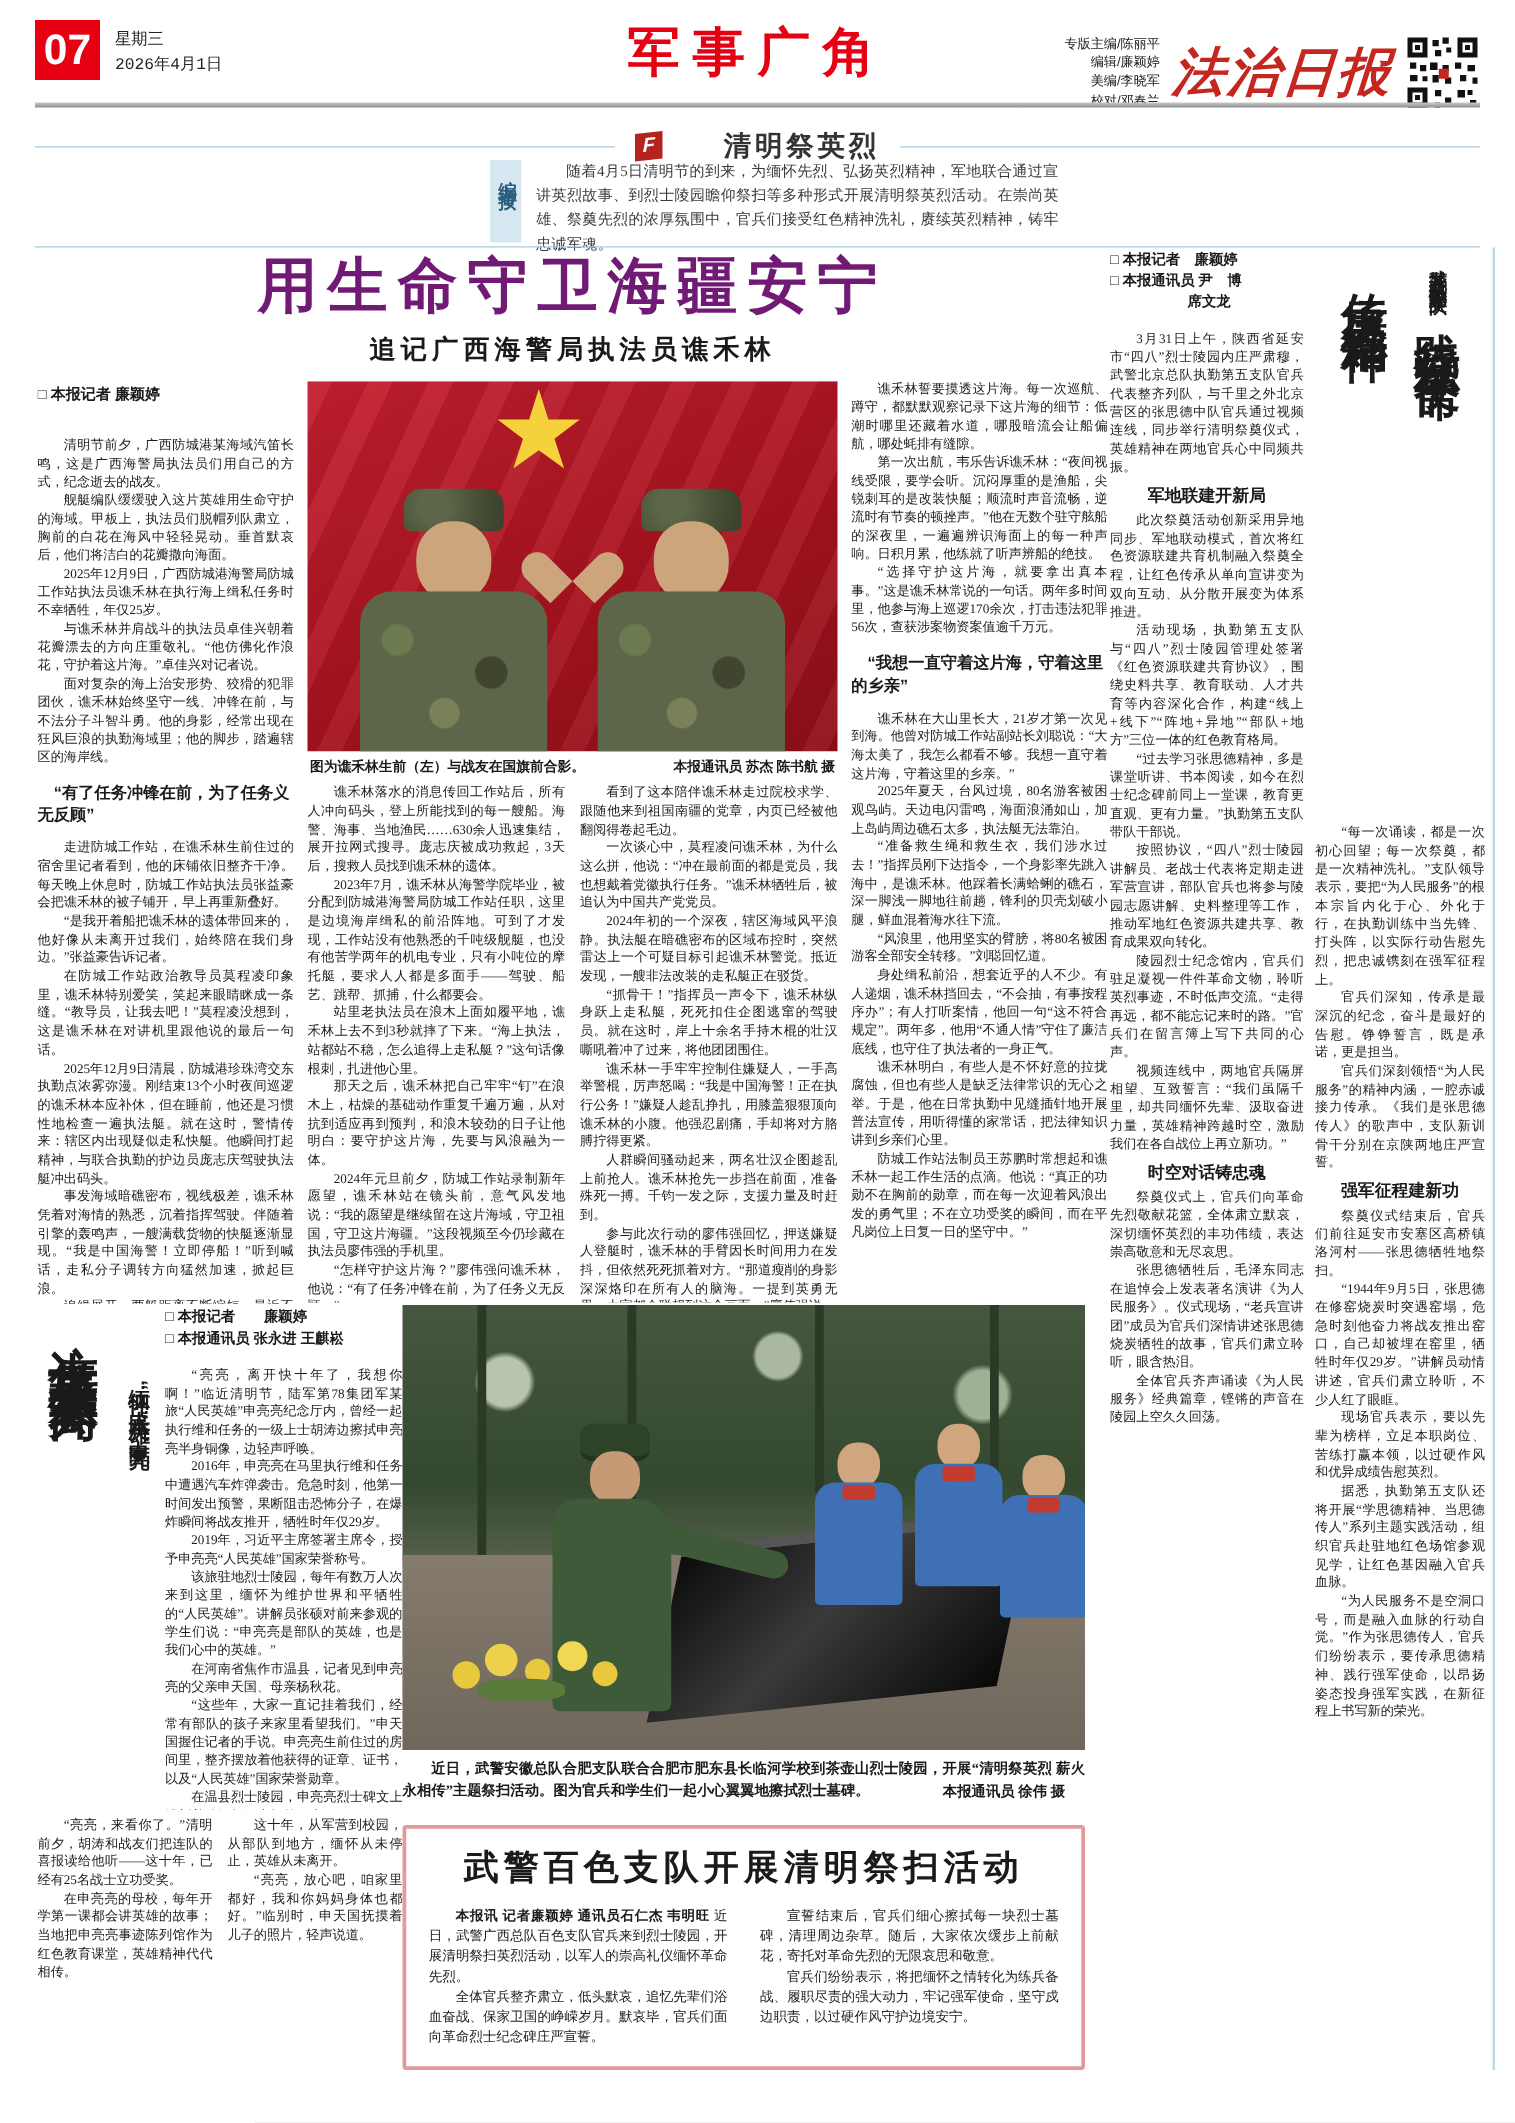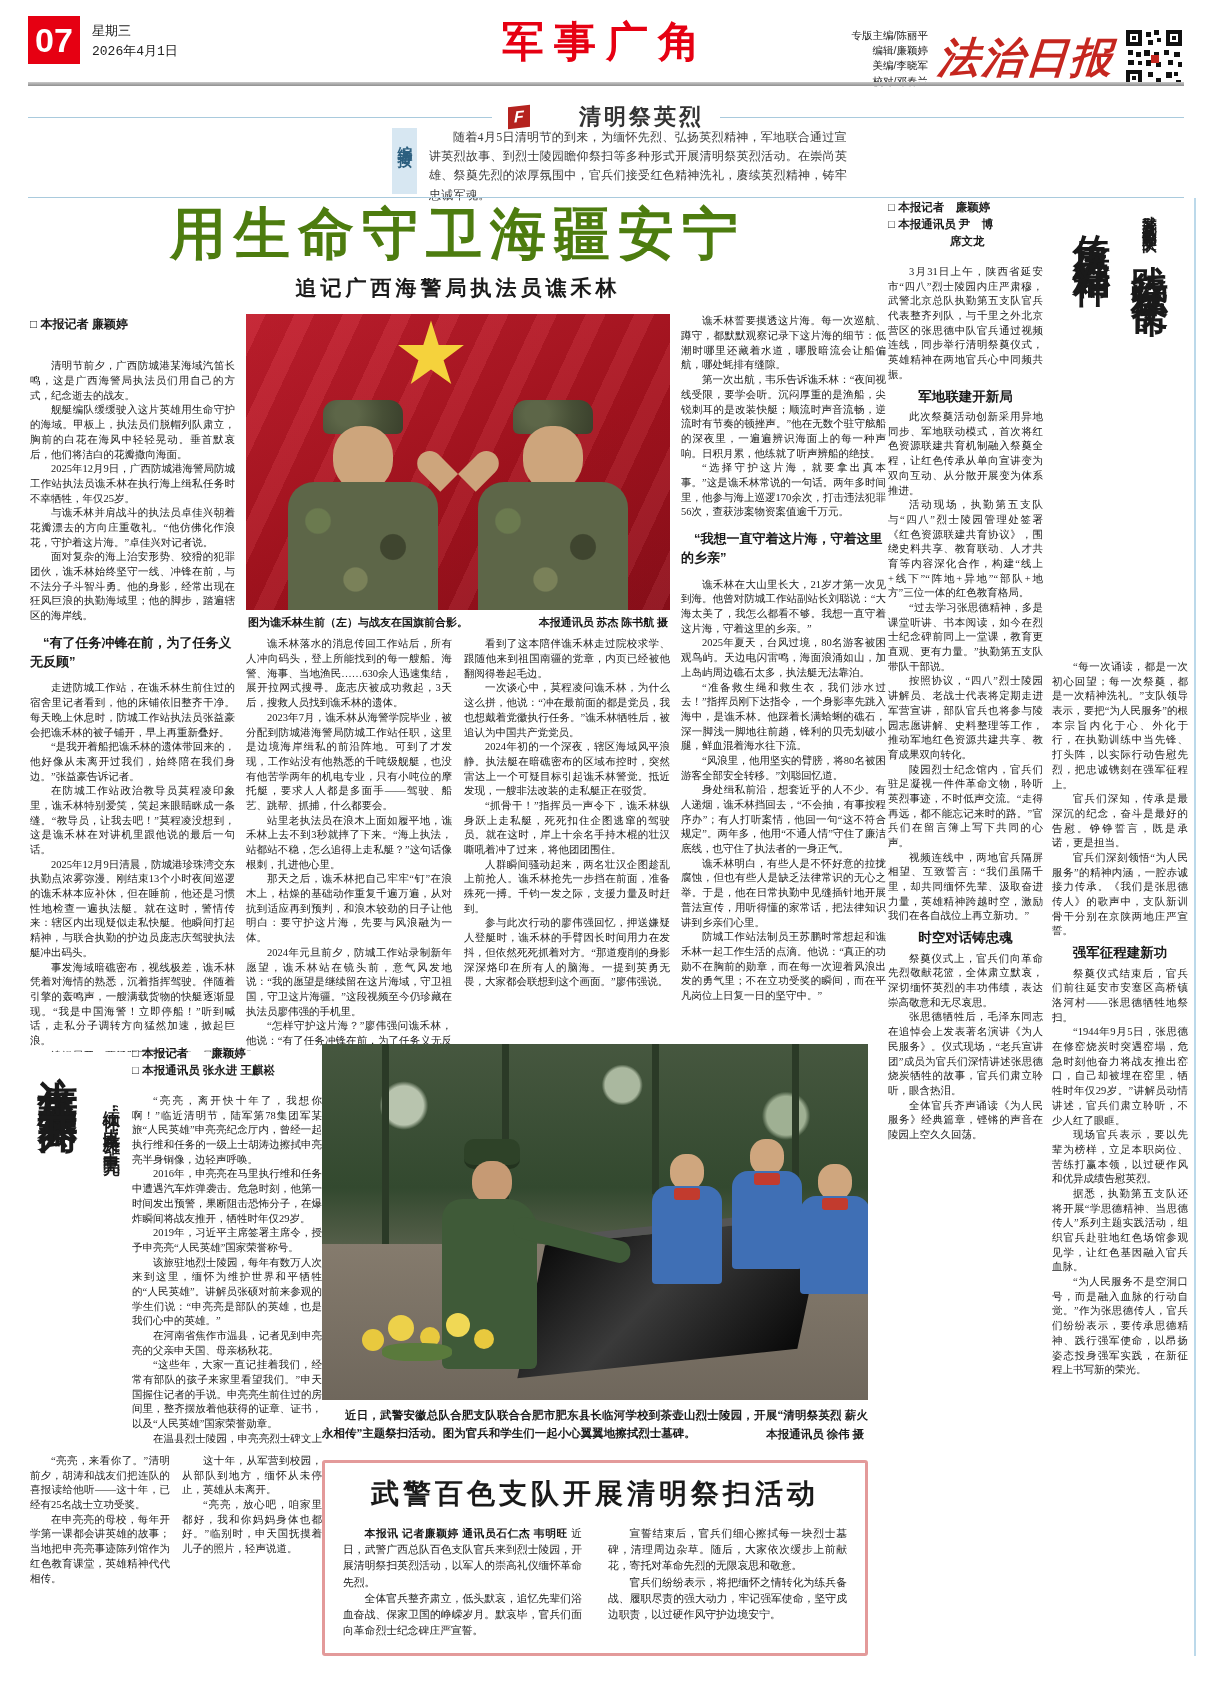--- a/index.html
+++ b/index.html
@@ -30,22 +30,22 @@
         background:#d7e7f2;padding:5px 3px;height:56px;align-self:flex-start;}
   .ednote-text{flex:1;font-size:12px;line-height:1.6;color:#3a3a3a;text-indent:2em;letter-spacing:0.3px;}
   .ednote-rule{position:absolute;left:28px;top:197px;width:1156px;height:1px;background:#a9cadd;}
   .edge-line{position:absolute;left:1194px;top:198px;width:2px;height:1458px;background:#bcd9ea;}
   
   .para{font-size:10.5px;line-height:1.4;text-indent:2em;text-align:justify;margin:0;}
   .colhead{font-size:13px;font-weight:bold;line-height:1.45;margin:10px 0;text-indent:1em;font-family:"Liberation Sans",sans-serif;}
   .byline{font-size:12px;font-weight:bold;font-family:"Liberation Sans",sans-serif;margin:2px 0;}
   
   .main-art{position:absolute;left:30px;top:202px;width:856px;}
-  .ma-headline{font-family:"Liberation Sans",sans-serif;font-weight:900;font-size:56px;letter-spacing:8px;
-        text-align:center;color:#4d7c0f;line-height:1.15;}
+  .ma-headline{font-family:"Liberation Sans",sans-serif;font-weight:900;font-size:48px;letter-spacing:8px;
+        text-align:center;color:#701a75;line-height:1.15;}
   .ma-sub{font-family:"Liberation Sans",sans-serif;font-weight:bold;font-size:21px;letter-spacing:4px;text-align:center;margin-top:8px;}
   .ma-cols{display:flex;gap:11px;margin-top:12px;height:738px;overflow:hidden;}
   .ma-col{width:205px;overflow:hidden;}
   .ma-mid{width:424px;}
   .ma-col .byline{margin-bottom:26px;}
   .photo1{position:relative;width:424px;height:296px;overflow:hidden;background:linear-gradient(155deg,#c41f2e,#a8131f 55%,#8e0f1a);}
   .flag-fold{position:absolute;inset:0;background:repeating-linear-gradient(115deg,rgba(255,255,255,0.05) 0 18px,rgba(0,0,0,0.06) 18px 44px);}
   .star{position:absolute;left:150px;top:6px;width:70px;height:70px;background:#f5d23c;
         clip-path:polygon(50% 0,61% 35%,97% 35%,68% 57%,79% 91%,50% 70%,21% 91%,32% 57%,3% 35%,39% 35%);}
   .soldier{position:absolute;bottom:0;width:150px;height:210px;}
@@ -104,21 +104,21 @@
   .soldier2 .body2{position:absolute;left:0;top:60px;width:95px;height:170px;border-radius:20px 30px 6px 6px;background:#3f5a38;}
   .soldier2 .arm{position:absolute;left:70px;top:90px;width:120px;height:22px;border-radius:12px;background:#3f5a38;transform:rotate(14deg);}
   .kid{position:absolute;width:70px;height:130px;}
   .kid .khead{position:absolute;left:18px;top:0;width:34px;height:36px;border-radius:45%;background:#cfa67e;}
   .kid .kbody{position:absolute;left:0;top:32px;width:70px;height:98px;border-radius:16px 16px 4px 4px;background:#3f6fb5;}
   .kid .scarf{position:absolute;left:22px;top:34px;width:26px;height:12px;background:#c23b2e;border-radius:3px;}
   .flowers{position:absolute;left:40px;top:265px;width:150px;height:60px;}
   .flowers i{position:absolute;border-radius:50%;}
   .ph2-cap{position:absolute;left:322px;top:1406px;width:546px;font-size:11.5px;font-weight:bold;line-height:1.6;
         text-indent:2em;text-align:justify;}
-  .ph2-credit{position:absolute;right:4px;bottom:-1px;background:#fff;padding-left:8px;font-weight:bold;}
+  .ph2-credit{position:absolute;right:16px;bottom:-1px;background:#fff;padding-left:8px;font-weight:bold;}
   
   .redbox{position:absolute;left:322px;top:1460px;width:546px;height:196px;border:3px solid #e39a9a;border-radius:3px;
         box-sizing:border-box;padding:8px 18px;}
   .rb-title{text-align:center;font-family:"Liberation Sans",sans-serif;font-weight:900;font-size:28px;letter-spacing:4px;margin:4px 0 12px;}
   .rb-cols{column-count:2;column-gap:26px;height:116px;overflow:hidden;}
   .rb-cols .para{font-size:10.8px;line-height:1.5;}
 </style>
 </head>
 <body>
 
@@ -247,20 +247,21 @@
               <div class="para">站里老执法员在浪木上面如履平地，谯禾林上去不到3秒就摔了下来。“海上执法，站都站不稳，怎么追得上走私艇？”这句话像根刺，扎进他心里。</div>
               <div class="para">那天之后，谯禾林把自己牢牢“钉”在浪木上，枯燥的基础动作重复千遍万遍，从对抗到适应再到预判，和浪木较劲的日子让他明白：要守护这片海，先要与风浪融为一体。</div>
               <div class="para">2024年元旦前夕，防城工作站录制新年愿望，谯禾林站在镜头前，意气风发地说：“我的愿望是继续留在这片海域，守卫祖国，守卫这片海疆。”这段视频至今仍珍藏在执法员廖伟强的手机里。</div>
               <div class="para">“怎样守护这片海？”廖伟强问谯禾林，他说：“有了任务冲锋在前，为了任务义无反顾。”</div>
             </div>
           <div>
               <div class="para">看到了这本陪伴谯禾林走过院校求学、跟随他来到祖国南疆的党章，内页已经被他翻阅得卷起毛边。</div>
               <div class="para">一次谈心中，莫程凌问谯禾林，为什么这么拼，他说：“冲在最前面的都是党员，我也想戴着党徽执行任务。”谯禾林牺牲后，被追认为中国共产党党员。</div>
               <div class="para">2024年初的一个深夜，辖区海域风平浪静。执法艇在暗礁密布的区域布控时，突然雷达上一个可疑目标引起谯禾林警觉。抵近发现，一艘非法改装的走私艇正在驳货。</div>
               <div class="para">“抓骨干！”指挥员一声令下，谯禾林纵身跃上走私艇，死死扣住企图逃窜的驾驶员。就在这时，岸上十余名手持木棍的壮汉嘶吼着冲了过来，将他团团围住。</div>
+              <div class="para">谯禾林一手牢牢控制住嫌疑人，一手高举警棍，厉声怒喝：“我是中国海警！正在执行公务！”嫌疑人趁乱挣扎，用膝盖狠狠顶向谯禾林的小腹。他强忍剧痛，手却将对方胳膊拧得更紧。</div>
               <div class="para">人群瞬间骚动起来，两名壮汉企图趁乱上前抢人。谯禾林抢先一步挡在前面，准备殊死一搏。千钧一发之际，支援力量及时赶到。</div>
               <div class="para">参与此次行动的廖伟强回忆，押送嫌疑人登艇时，谯禾林的手臂因长时间用力在发抖，但依然死死抓着对方。“那道瘦削的身影深深烙印在所有人的脑海。一提到英勇无畏，大家都会联想到这个画面。”廖伟强说。</div>
             </div>
         </div>
       </div>
       <div class="ma-col">
         <div>
             <div class="para">谯禾林誓要摸透这片海。每一次巡航、蹲守，都默默观察记录下这片海的细节：低潮时哪里还藏着水道，哪股暗流会让船偏航，哪处蚝排有缝隙。</div>
             <div class="para">第一次出航，韦乐告诉谯禾林：“夜间视线受限，要学会听。沉闷厚重的是渔船，尖锐刺耳的是改装快艇；顺流时声音流畅，逆流时有节奏的顿挫声。”他在无数个驻守舷船的深夜里，一遍遍辨识海面上的每一种声响。日积月累，他练就了听声辨船的绝技。</div>
             <div class="para">“选择守护这片海，就要拿出真本事。”这是谯禾林常说的一句话。两年多时间里，他参与海上巡逻170余次，打击违法犯罪56次，查获涉案物资案值逾千万元。</div>

